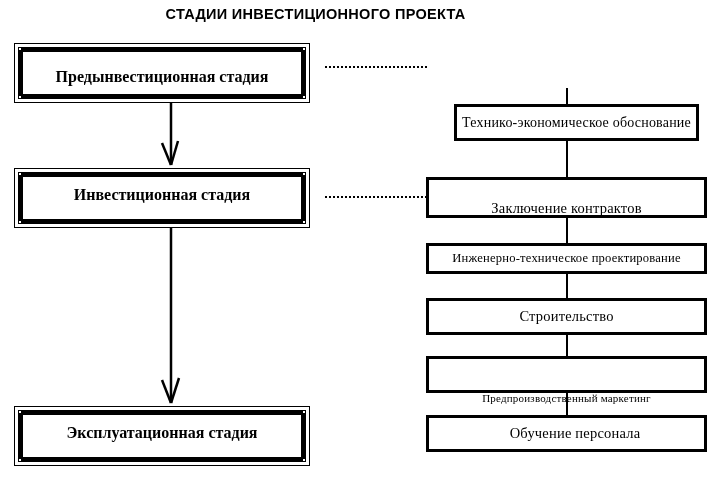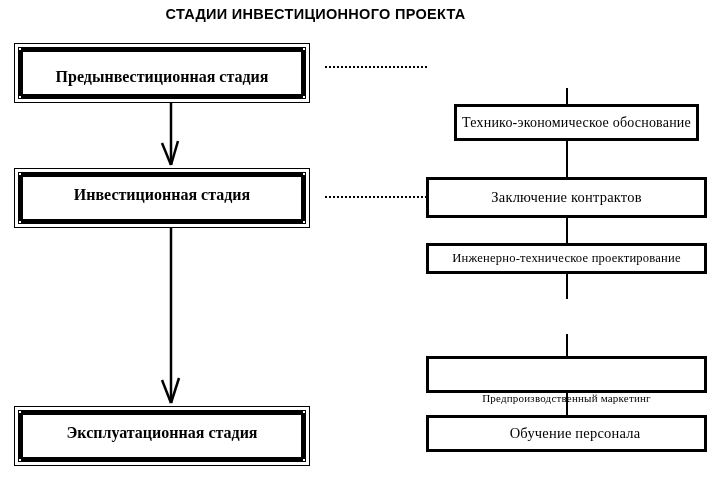--- a/index.html
+++ b/index.html
@@ -190,28 +190,31 @@
   <div class="v-connector" style="left:566px; top:218px; height:26px;"></div>
   <div class="v-connector" style="left:566px; top:273px; height:26px;"></div>
   <div class="v-connector" style="left:566px; top:334px; height:23px;"></div>
   <div class="v-connector" style="left:566px; top:392px; height:24px;"></div>
 
 
   <div class="activity-box" style="left:426px; top:104px; width:245px; height:37px;margin-left:28px;">
     <span class="activity-label" style="font-size:14px;">Технико-экономическое обоснование</span>
   </div>
 
-  <div class="activity-box" style="left:426px; top:177px; width:281px; height:41px;">
+  <div class="activity-box" style="left:426px; top:177px; width:281px; height:41px;align-items:flex-end;">
     <span class="activity-label" style="font-size:14.5px;">Заключение контрактов</span>
   </div>
 
   <div class="activity-box" style="left:426px; top:243px; width:281px; height:31px;">
     <span class="activity-label" style="font-size:12.6px;">Инженерно-техническое проектирование</span>
   </div>
 
+  <div class="activity-box" style="left:426px; top:298px; width:281px; height:37px;">
+    <span class="activity-label" style="font-size:14.5px;">Строительство</span>
+  </div>
 
   <div class="activity-box" style="left:426px; top:356px; width:281px; height:37px;">
     <span class="activity-label" style="font-size:11px;margin-top:48px;">Предпроизводственный маркетинг</span>
   </div>
 
   <div class="activity-box" style="left:426px; top:415px; width:281px; height:37px;">
     <span class="activity-label" style="font-size:14.5px;margin-left:17px;">Обучение персонала</span>
   </div>
 
 </div>

